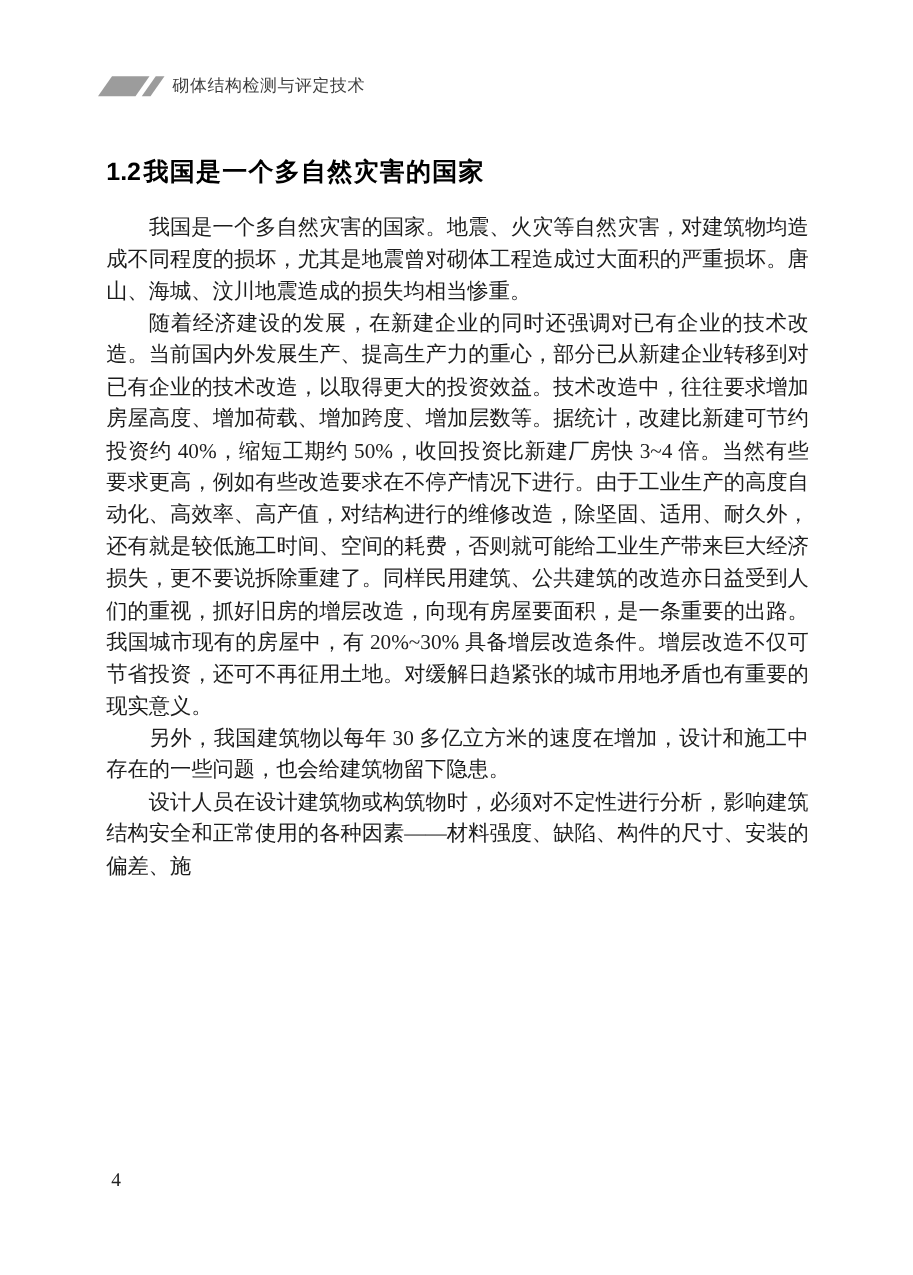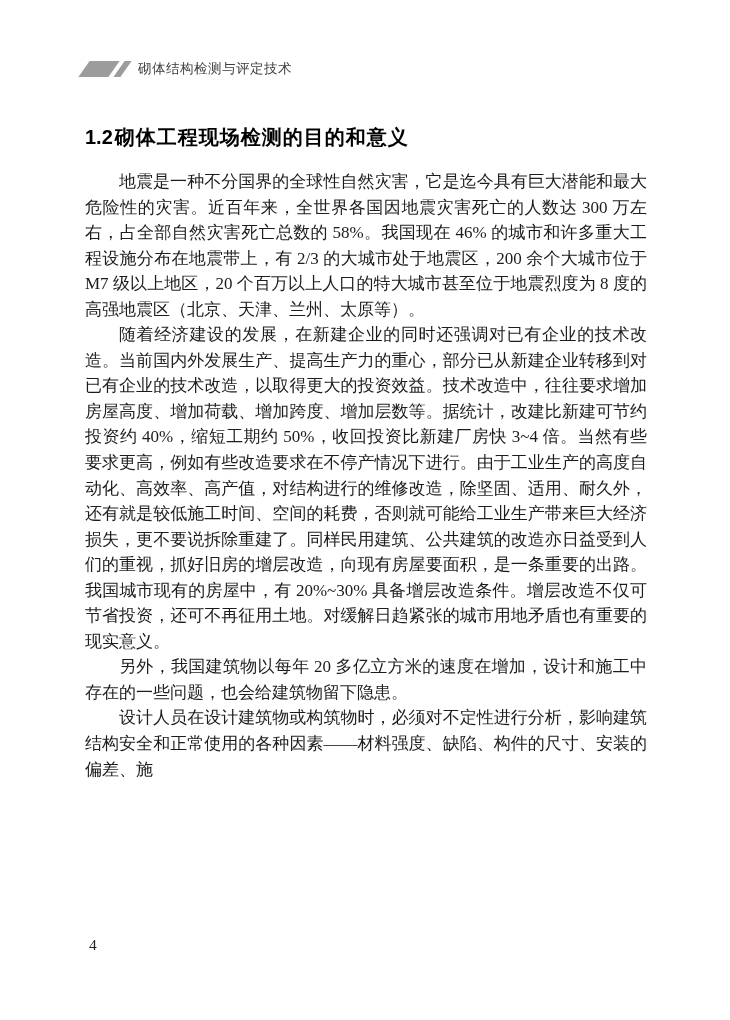--- a/index.html
+++ b/index.html
@@ -99,25 +99,25 @@
 
   <div class="running-header">
     <span class="logo">
       <span class="bar-wide"></span>
       <span class="bar-thin"></span>
     </span>
     <span class="running-title">砌体结构检测与评定技术</span>
   </div>
 
   <div class="section-heading">
-    <span class="num">1.2</span><span>砌体工程现场检测的目的和意义</span>
+    <span class="num">1.2</span><span>我国是一个多自然灾害的国家</span>
   </div>
 
   <div class="body-text">
-    <p>地震是一种不分国界的全球性自然灾害，它是迄今具有巨大潜能和最大危险性的灾害。近百年来，全世界各国因地震灾害死亡的人数达 300 万左右，占全部自然灾害死亡总数的 58%。我国现在 46% 的城市和许多重大工程设施分布在地震带上，有 2/3 的大城市处于地震区，200 余个大城市位于 M7 级以上地区，20 个百万以上人口的特大城市甚至位于地震烈度为 8 度的高强地震区（北京、天津、兰州、太原等）。</p>
+    <p>我国是一个多自然灾害的国家。地震、火灾等自然灾害，对建筑物均造成不同程度的损坏，尤其是地震曾对砌体工程造成过大面积的严重损坏。唐山、海城、汶川地震造成的损失均相当惨重。</p>
     <p>随着经济建设的发展，在新建企业的同时还强调对已有企业的技术改造。当前国内外发展生产、提高生产力的重心，部分已从新建企业转移到对已有企业的技术改造，以取得更大的投资效益。技术改造中，往往要求增加房屋高度、增加荷载、增加跨度、增加层数等。据统计，改建比新建可节约投资约 40%，缩短工期约 50%，收回投资比新建厂房快 3~4 倍。当然有些要求更高，例如有些改造要求在不停产情况下进行。由于工业生产的高度自动化、高效率、高产值，对结构进行的维修改造，除坚固、适用、耐久外，还有就是较低施工时间、空间的耗费，否则就可能给工业生产带来巨大经济损失，更不要说拆除重建了。同样民用建筑、公共建筑的改造亦日益受到人们的重视，抓好旧房的增层改造，向现有房屋要面积，是一条重要的出路。我国城市现有的房屋中，有 20%~30% 具备增层改造条件。增层改造不仅可节省投资，还可不再征用土地。对缓解日趋紧张的城市用地矛盾也有重要的现实意义。</p>
-    <p>另外，我国建筑物以每年 20 多亿立方米的速度在增加，设计和施工中存在的一些问题，也会给建筑物留下隐患。</p>
+    <p>另外，我国建筑物以每年 30 多亿立方米的速度在增加，设计和施工中存在的一些问题，也会给建筑物留下隐患。</p>
     <p>设计人员在设计建筑物或构筑物时，必须对不定性进行分析，影响建筑结构安全和正常使用的各种因素——材料强度、缺陷、构件的尺寸、安装的偏差、施</p>
   </div>
 
   <div class="page-number">4</div>
 
 </div>
 
 </body></html>

